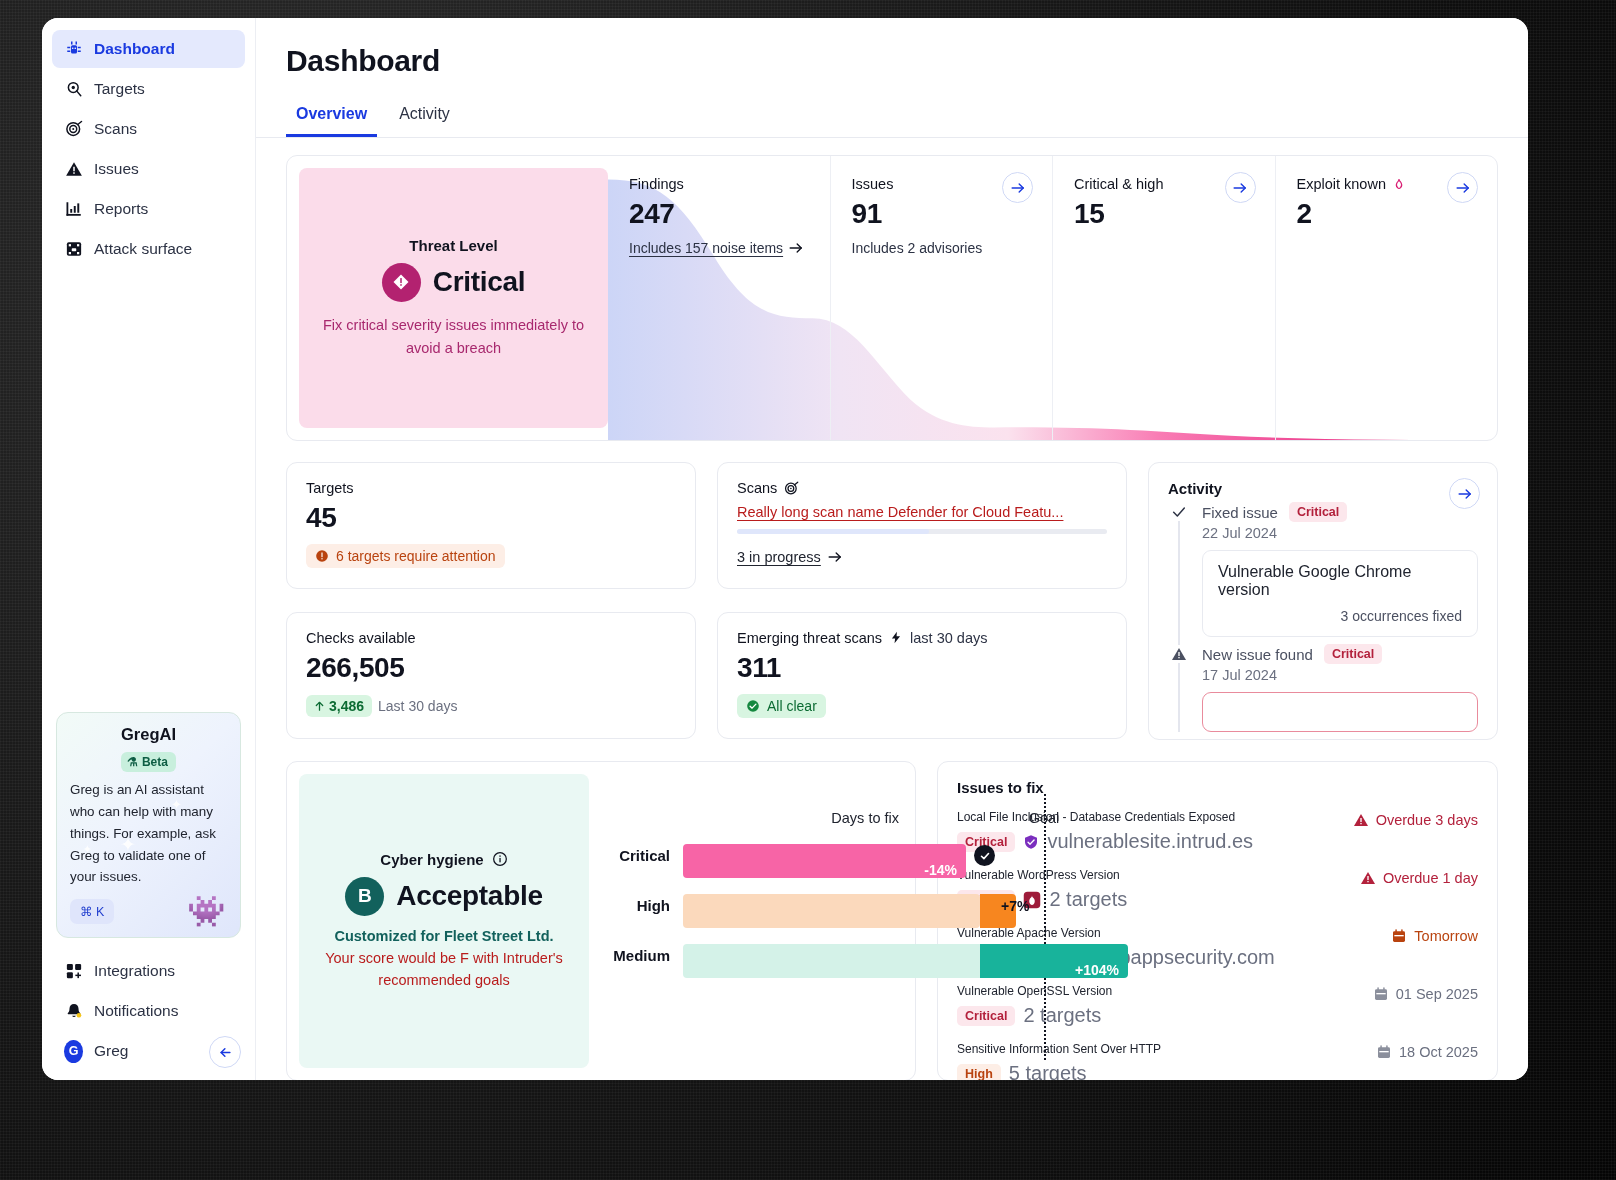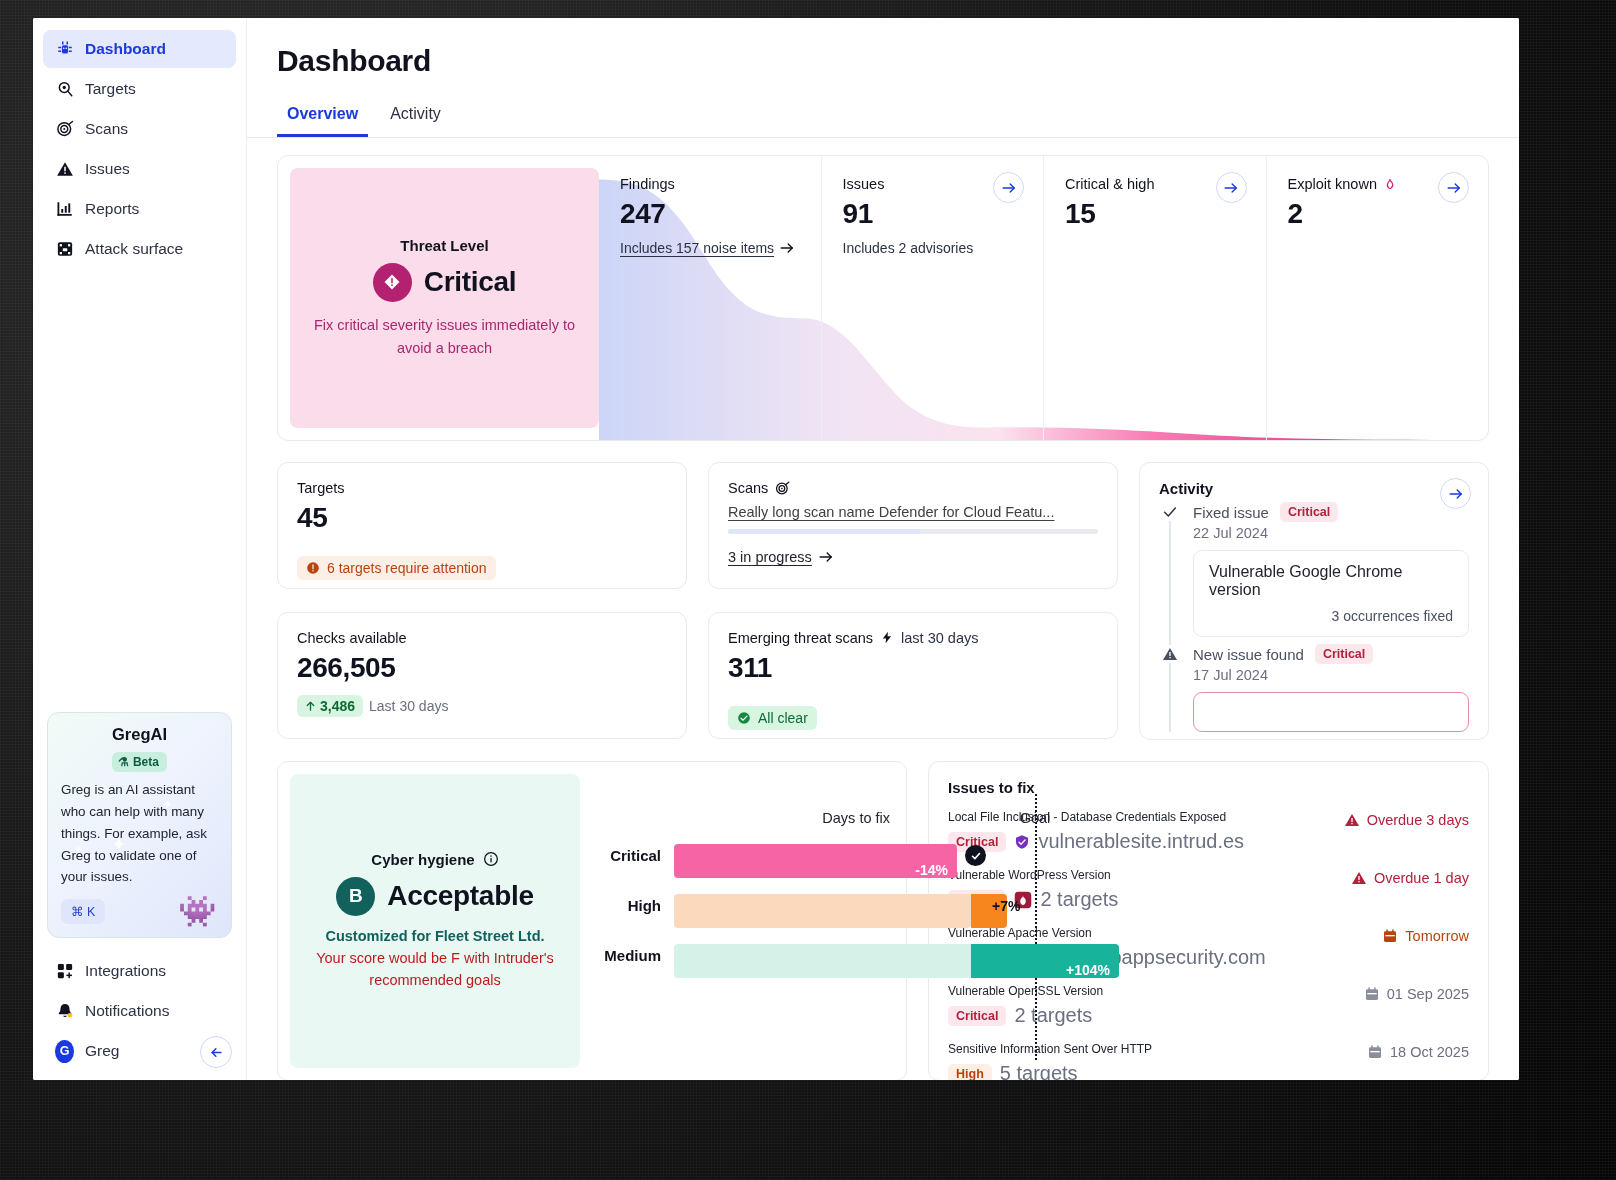--- a/index.html
+++ b/index.html
@@ -10,24 +10,24 @@
     overflow: hidden;
   }
   .noise-frame {
     position: absolute; inset: 0;
     background:
       repeating-linear-gradient(0deg, rgba(255,255,255,.035) 0 1px, transparent 1px 3px),
       repeating-linear-gradient(90deg, rgba(255,255,255,.03) 0 1px, transparent 1px 3px),
       radial-gradient(circle at 20% 20%, #2a2a2a 0%, #121212 60%, #050505 100%);
   }
   .app-window {
-    position: absolute; left: 33px; top: 18px;
+    position: absolute; left: 42px; top: 18px;
     width: 1486px; height: 1062px;
     background: #ffffff;
-    border-radius: 2px;
+    border-radius: 16px;
     overflow: hidden;
     display: flex;
   }
 
   
   .sidebar {
     width: 214px; flex: 0 0 214px;
     background: #ffffff;
     border-right: 1px solid #eceef3;
     padding: 12px 10px 0 10px;
@@ -153,29 +153,29 @@
   }
   .funnel-svg { position: absolute; left: 0; bottom: 0; width: 100%; height: 100%; pointer-events: none; }
 
   
   .mid-grid { display: grid; grid-template-columns: 410px 410px 1fr; gap: 21px; margin-top: 21px; }
   .stat-card { padding: 17px 19px; height: 127px; position: relative; }
   .stat-title { font-size: 14.5px; color: #10131f; display: flex; align-items: center; gap: 7px; }
   .stat-num { font-size: 28px; font-weight: 700; color: #10131f; margin-top: 6px; letter-spacing: -.4px; }
   .pill {
     display: inline-flex; align-items: center; gap: 7px;
-    font-size: 14px; padding: 4px 9px; border-radius: 6px; margin-top: 22px;
+    font-size: 14px; padding: 4px 9px; border-radius: 6px; margin-top: 10px;
   }
   .pill.warn { background: #fdeee6; color: #b9430f; }
   .pill.ok { background: #d8f5e1; color: #0c6b33; }
   .trend { display: inline-flex; align-items: center; gap: 6px; margin-top: 11px; font-size: 14px; }
   .trend-badge { background: #d8f5e1; color: #0c6b33; font-weight: 700; padding: 3px 8px; border-radius: 6px; display:inline-flex; align-items:center; gap:4px;}
   .trend-note { color: #6b7080; }
 
-  .scan-link { font-size: 14.5px; color: #404040; text-decoration: underline; text-underline-offset: 3px; display:block; margin-top: 8px; cursor:pointer; }
+  .scan-link { font-size: 14.5px; color: #b91c1c; text-decoration: underline; text-underline-offset: 3px; display:block; margin-top: 8px; cursor:pointer; }
   .progress-track { height: 5px; border-radius: 3px; background: #e9ebf1; margin-top: 9px; overflow: hidden; }
   .progress-fill { height: 100%; background: #dfe6fb; border-radius: 3px; }
   .inprog { font-size: 14.5px; color: #20242f; margin-top: 15px; display:inline-flex; align-items:center; gap:7px; text-decoration: underline; text-underline-offset: 3px; cursor:pointer; }
 
   .activity-card { padding: 17px 19px 0 19px; position: relative; overflow: hidden; grid-row: span 2; }
   .activity-title { font-size: 15px; font-weight: 700; color: #10131f; }
   .timeline { position: relative; margin-top: 5px; }
   .timeline::before {
     content: ""; position: absolute; left: 10px; top: 18px; bottom: 0; width: 1.5px; background: #e4e6ee;
   }

